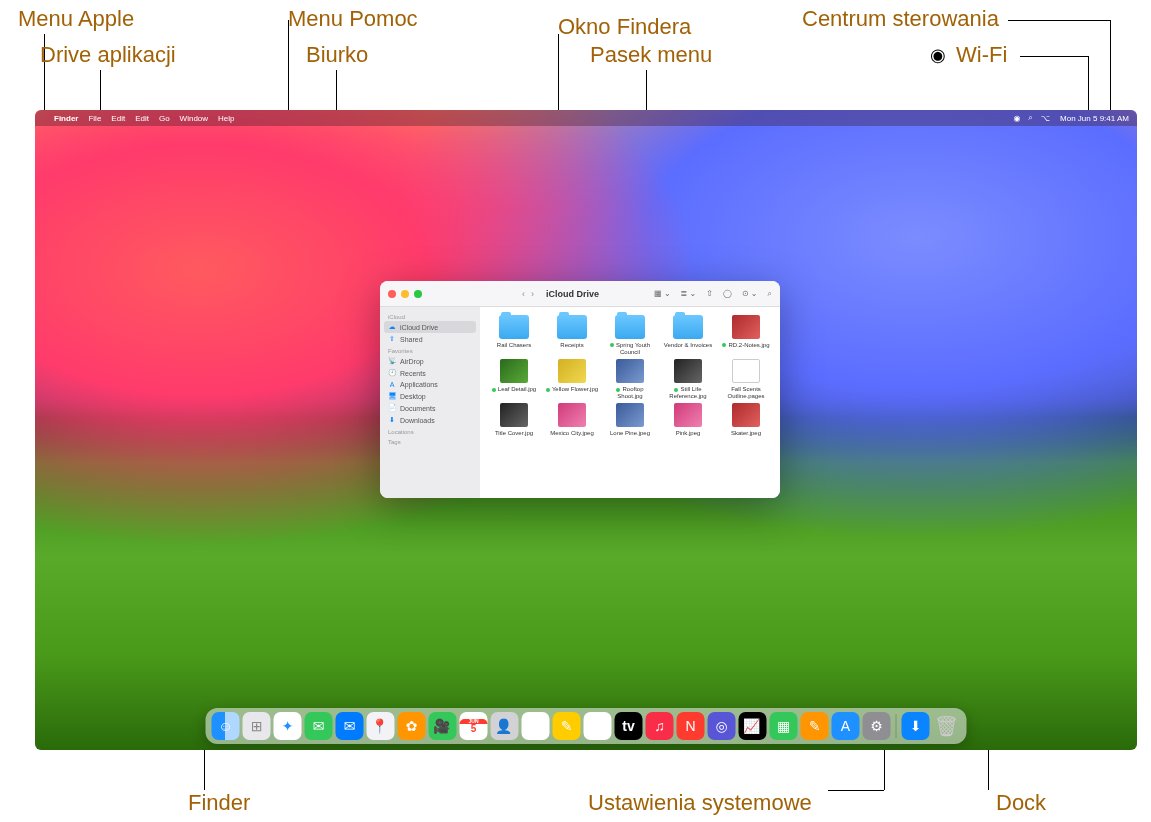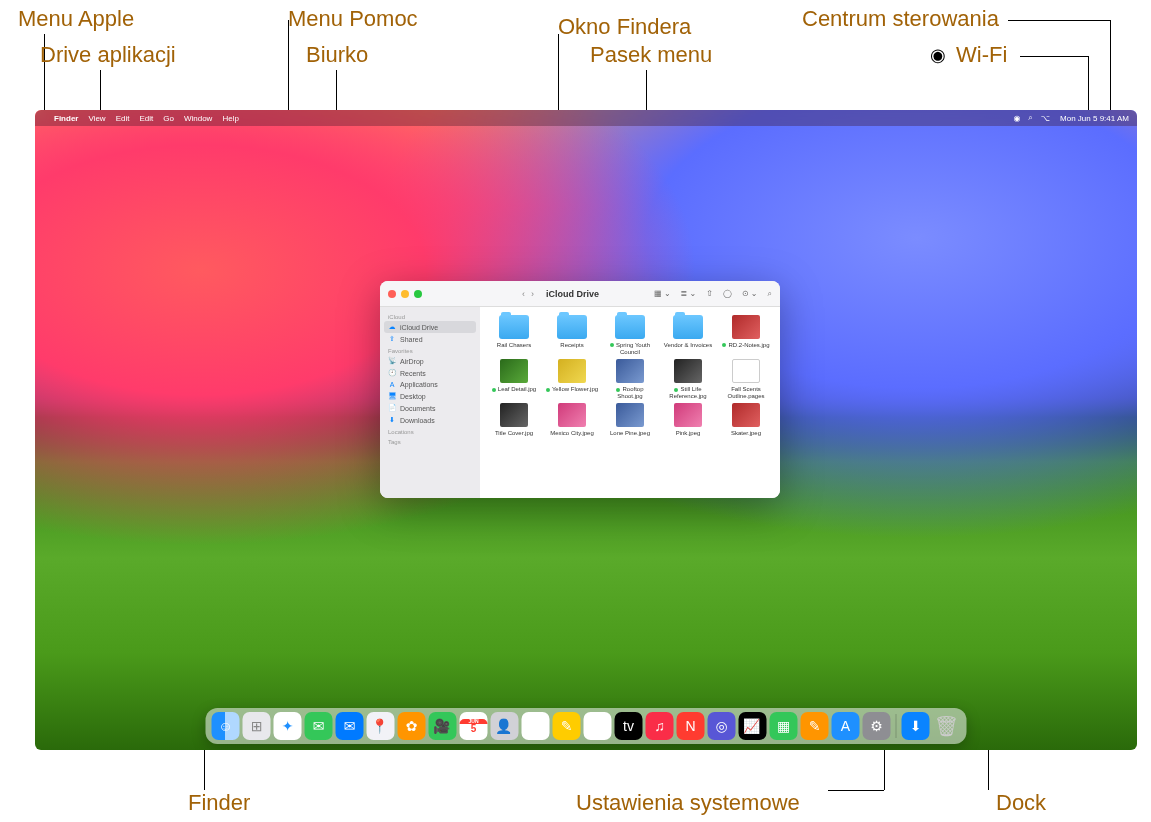--- a/index.html
+++ b/index.html
@@ -116,21 +116,21 @@
   .di-maps{ background:#f2f2f7;}
   .di-orange{ background:#ff9500;}
   .di-ft{ background:#34c759;}
   .di-cal{ background:#fff; color:#ff3b30; font-size:10px; font-weight:700; flex-direction:column; line-height:1;}
   .di-cal .m{ font-size:5px; background:#ff3b30; color:#fff; width:100%; text-align:center; border-radius:7px 7px 0 0;}
   .di-purple{ background:#5856d6;}
   .di-contacts{ background:#d1d1d6;}
   .di-reminders{ background:#fff;}
   .di-notes{ background:#ffcc00;}
   .di-freeform{ background:#fff;}
-  .di-tv{ background:#000;}
+  .di-tv{ background:#000;font-weight:bold;}
   .di-music{ background:#fa2d48;}
   .di-news{ background:#ff3b30;}
   .di-stocks{ background:#000;}
   .di-numbers{ background:#34c759;}
   .di-pages{ background:#ff9500;}
   .di-appstore{ background:#1e90ff;}
   .di-settings{ background:#8e8e93;}
   .di-downloads{ background:#0a84ff;}
   .di-trash{ background:transparent; color:#ccc; font-size:20px;}
 </style>
@@ -161,33 +161,33 @@
 <div class="callout-line h" style="left:1008px; top:20px; width:102px;"></div>
 
 <div class="callout" style="left:956px; top:42px;">Wi-Fi</div>
 <div class="callout-line v" style="left:1088px; top:56px; height:56px;"></div>
 <div class="callout-line h" style="left:1020px; top:56px; width:68px;"></div>
 <span style="position:absolute; left:930px; top:44px; font-size:18px;">◉</span>
 
 <div class="callout" style="left:188px; top:790px;">Finder</div>
 <div class="callout-line v" style="left:204px; top:750px; height:40px;"></div>
 
-<div class="callout" style="left:576px; top:790px;text-align:center;">Ustawienia systemowe</div>
+<div class="callout" style="left:588px; top:790px;text-align:center;">Ustawienia systemowe</div>
 <div class="callout-line v" style="left:884px; top:750px; height:40px;"></div>
 <div class="callout-line h" style="left:828px; top:790px; width:56px;"></div>
 
 <div class="callout" style="left:996px; top:790px;">Dock</div>
 <div class="callout-line v" style="left:988px; top:750px; height:40px;"></div>
 
 <div class="screenshot">
 
   <div class="menubar">
     <span class="apple"></span>
     <span class="menu-item bold">Finder</span>
-    <span id="menubar-items"><span class="menu-item">View</span><span class="menu-item">Edit</span><span class="menu-item">Edit</span><span class="menu-item">Go</span><span class="menu-item">Window</span><span class="menu-item">Help</span></span>
+    <span id="menubar-items"><span class="menu-item">File</span><span class="menu-item">Edit</span><span class="menu-item">Edit</span><span class="menu-item">Go</span><span class="menu-item">Window</span><span class="menu-item">Help</span></span>
     <span class="spacer"></span>
     <span class="status-icon">◉</span>
     <span class="status-icon">⌕</span>
     <span class="status-icon">⌥</span>
     <span class="clock">Mon Jun 5  9:41 AM</span>
   </div>
 
   <div class="finder-window">
     <div class="fw-toolbar">
       <div class="traffic">

